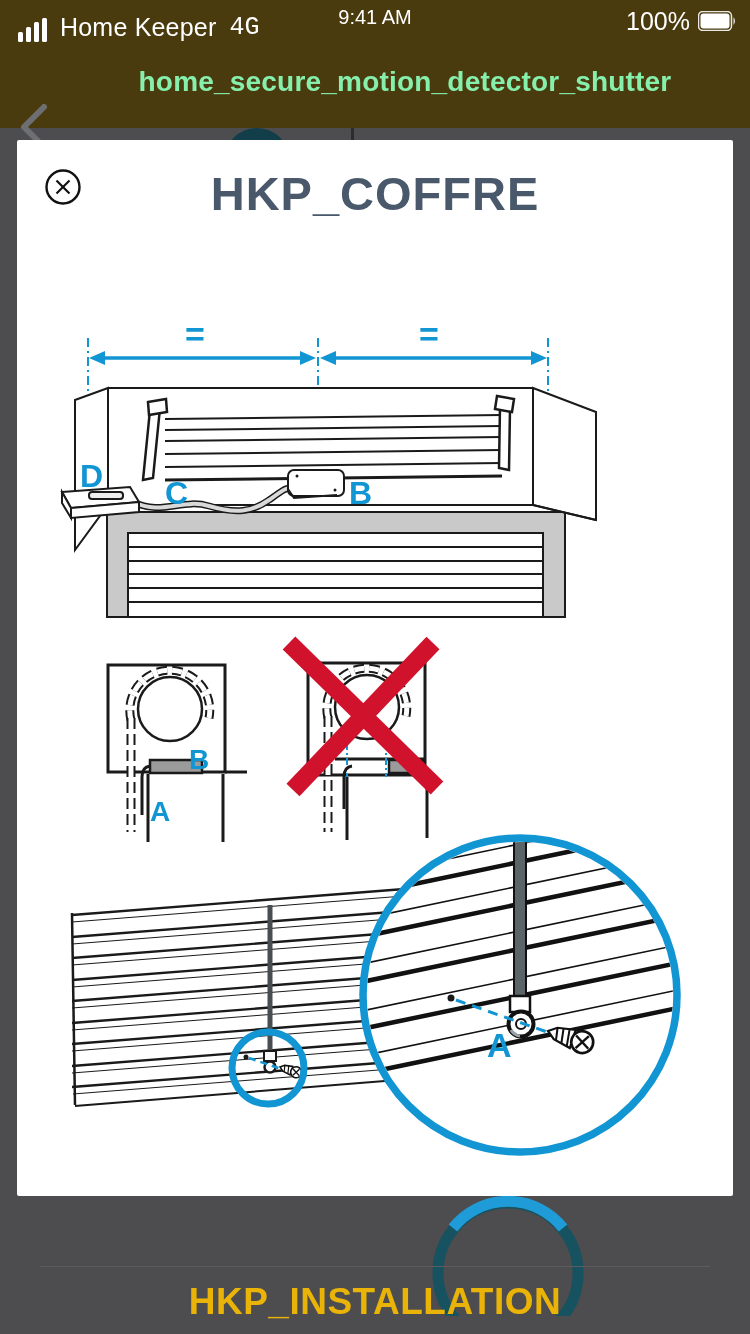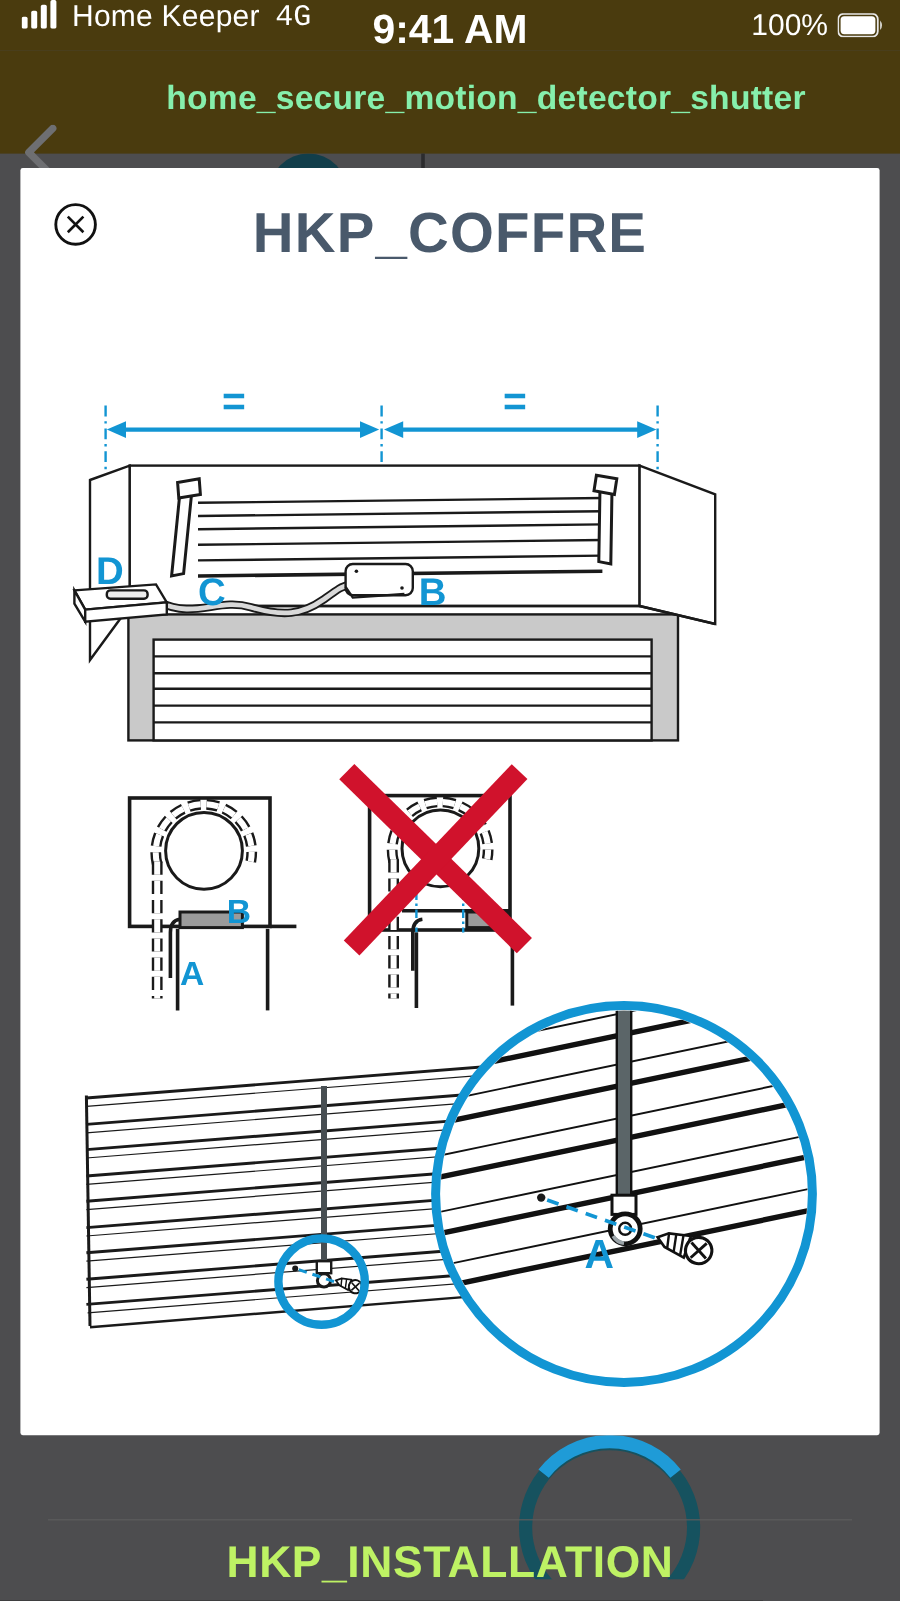--- a/index.html
+++ b/index.html
@@ -8,45 +8,45 @@
     background:#4d4d4f;overflow:hidden;
     font-family:"Liberation Sans",sans-serif;
     -webkit-font-smoothing:antialiased;
   }
   
   .statusbar{
     position:absolute;left:0;top:0;width:750px;height:42px;
     background:#4a3b0e;color:#fff;display:flex;align-items:center;
     font-size:25px;
   }
-  .sb-left{position:absolute;left:18px;top:0;height:42px;display:flex;align-items:flex-start;gap:9px;}
+  .sb-left{position:absolute;left:18px;top:0;height:42px;display:flex;align-items:flex-end;gap:9px;}
   .sb-carrier{font-weight:400;letter-spacing:.2px;}
   .sb-net{margin-left:4px;font-family:Liberation Mono, monospace;}
-  .sb-time{position:absolute;left:0;right:0;text-align:center;top:6px;font-weight:700;font-size:34px;}
+  .sb-time{position:absolute;left:0;right:0;text-align:center;top:6px;font-weight:400;font-size:20px;}
   .sb-right{position:absolute;right:14px;top:0;height:42px;display:flex;align-items:center;gap:8px;}
   .navbar{
     position:absolute;left:0;top:42px;width:750px;height:86px;background:#4a3b0e;
   }
   .nav-title{
     position:absolute;left:80px;right:20px;top:24px;text-align:center;
     font-size:28px;font-weight:700;color:#86efac;letter-spacing:.2px;
     white-space:nowrap;overflow:hidden;
   }
   .nav-back{position:absolute;left:18px;top:62px;width:30px;height:46px;}
   
   .backdrop-teal-top{
     position:absolute;left:224px;top:128px;width:66px;height:33px;overflow:hidden;
   }
   .backdrop-teal-top .c{width:66px;height:66px;border-radius:50%;background:#123e4a;}
   .backdrop-vline{position:absolute;left:351px;top:128px;width:3px;height:12px;background:#2c2c2e;}
   .backdrop-bottom{position:absolute;left:0;top:1196px;width:750px;height:138px;}
   .backdrop-divider{position:absolute;left:40px;top:70px;width:670px;height:1px;background:#5c5c5e;}
   .next-card-title{
     position:absolute;left:0;right:0;top:85px;text-align:center;
-    font-size:37px;font-weight:600;color:#bef264;letter-spacing:.5px;
+    font-size:37px;font-weight:600;color:#eab308;letter-spacing:.5px;
   }
   
   .modal{
     position:absolute;left:17px;top:140px;width:716px;height:1056px;background:#ffffff;
     border-radius:2px;
   }
   .modal-close{position:absolute;left:26px;top:27px;width:40px;height:40px;cursor:pointer;background:none;border:none;padding:0;}
   .modal-title{
     position:absolute;left:0;right:0;top:26px;text-align:center;
     font-size:47px;font-weight:600;color:#49596b;letter-spacing:1px;

